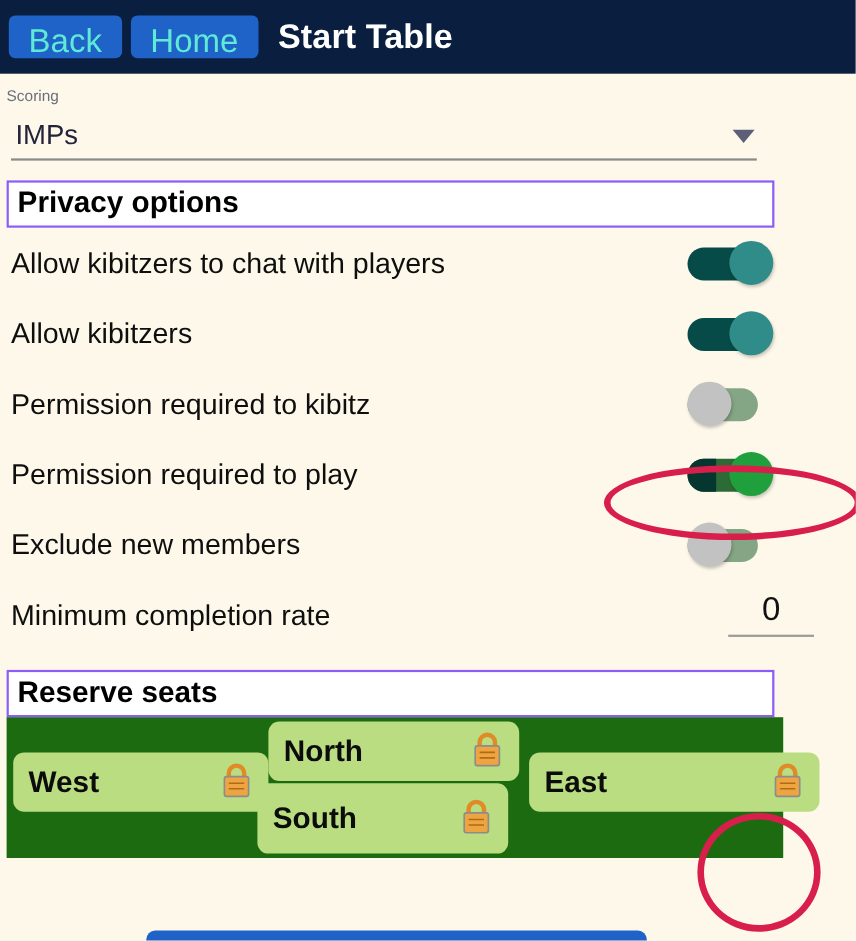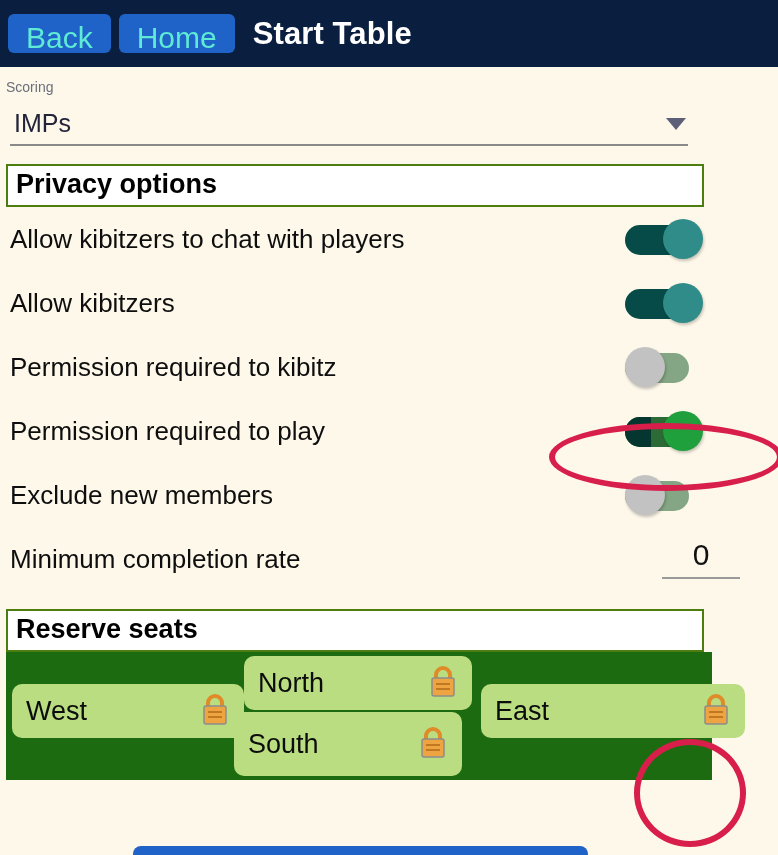--- a/index.html
+++ b/index.html
@@ -75,21 +75,21 @@
     border-top: 12px solid #5c5f77;
     margin-right: 2px;
   }
 
   
   .section-head {
     margin: 18px 0 0 6px;
     width: 698px;
     box-sizing: border-box;
     background: #ffffff;
-    border: 2px solid #4d7c0f;
+    border: 2px solid #8b5cf6;
     font-size: 27px;
     font-weight: bold;
     color: #000000;
     padding: 3px 0 5px 8px;
   }
 
   
   .opt-row {
     height: 64px;
     display: flex;
@@ -179,20 +179,21 @@
     border-radius: 10px;
     display: flex;
     align-items: center;
     cursor: pointer;
   }
   .seat .seat-label {
     font-size: 27px;
     color: #0c0c0c;
     padding-left: 14px;
     flex: 1;
+    font-weight: bold;
   }
   .seat .lock { margin-right: 14px; flex: none; }
 
   #seat-west  { left: 6px;   top: 32px; width: 232px; height: 54px; }
   #seat-north { left: 238px; top: 4px;  width: 228px; height: 54px; }
   #seat-south { left: 228px; top: 60px; width: 228px; height: 64px; gap: 10px; }
   #seat-east  { left: 475px; top: 32px; width: 264px; height: 54px; }
 
   
   .bottom-btn {

